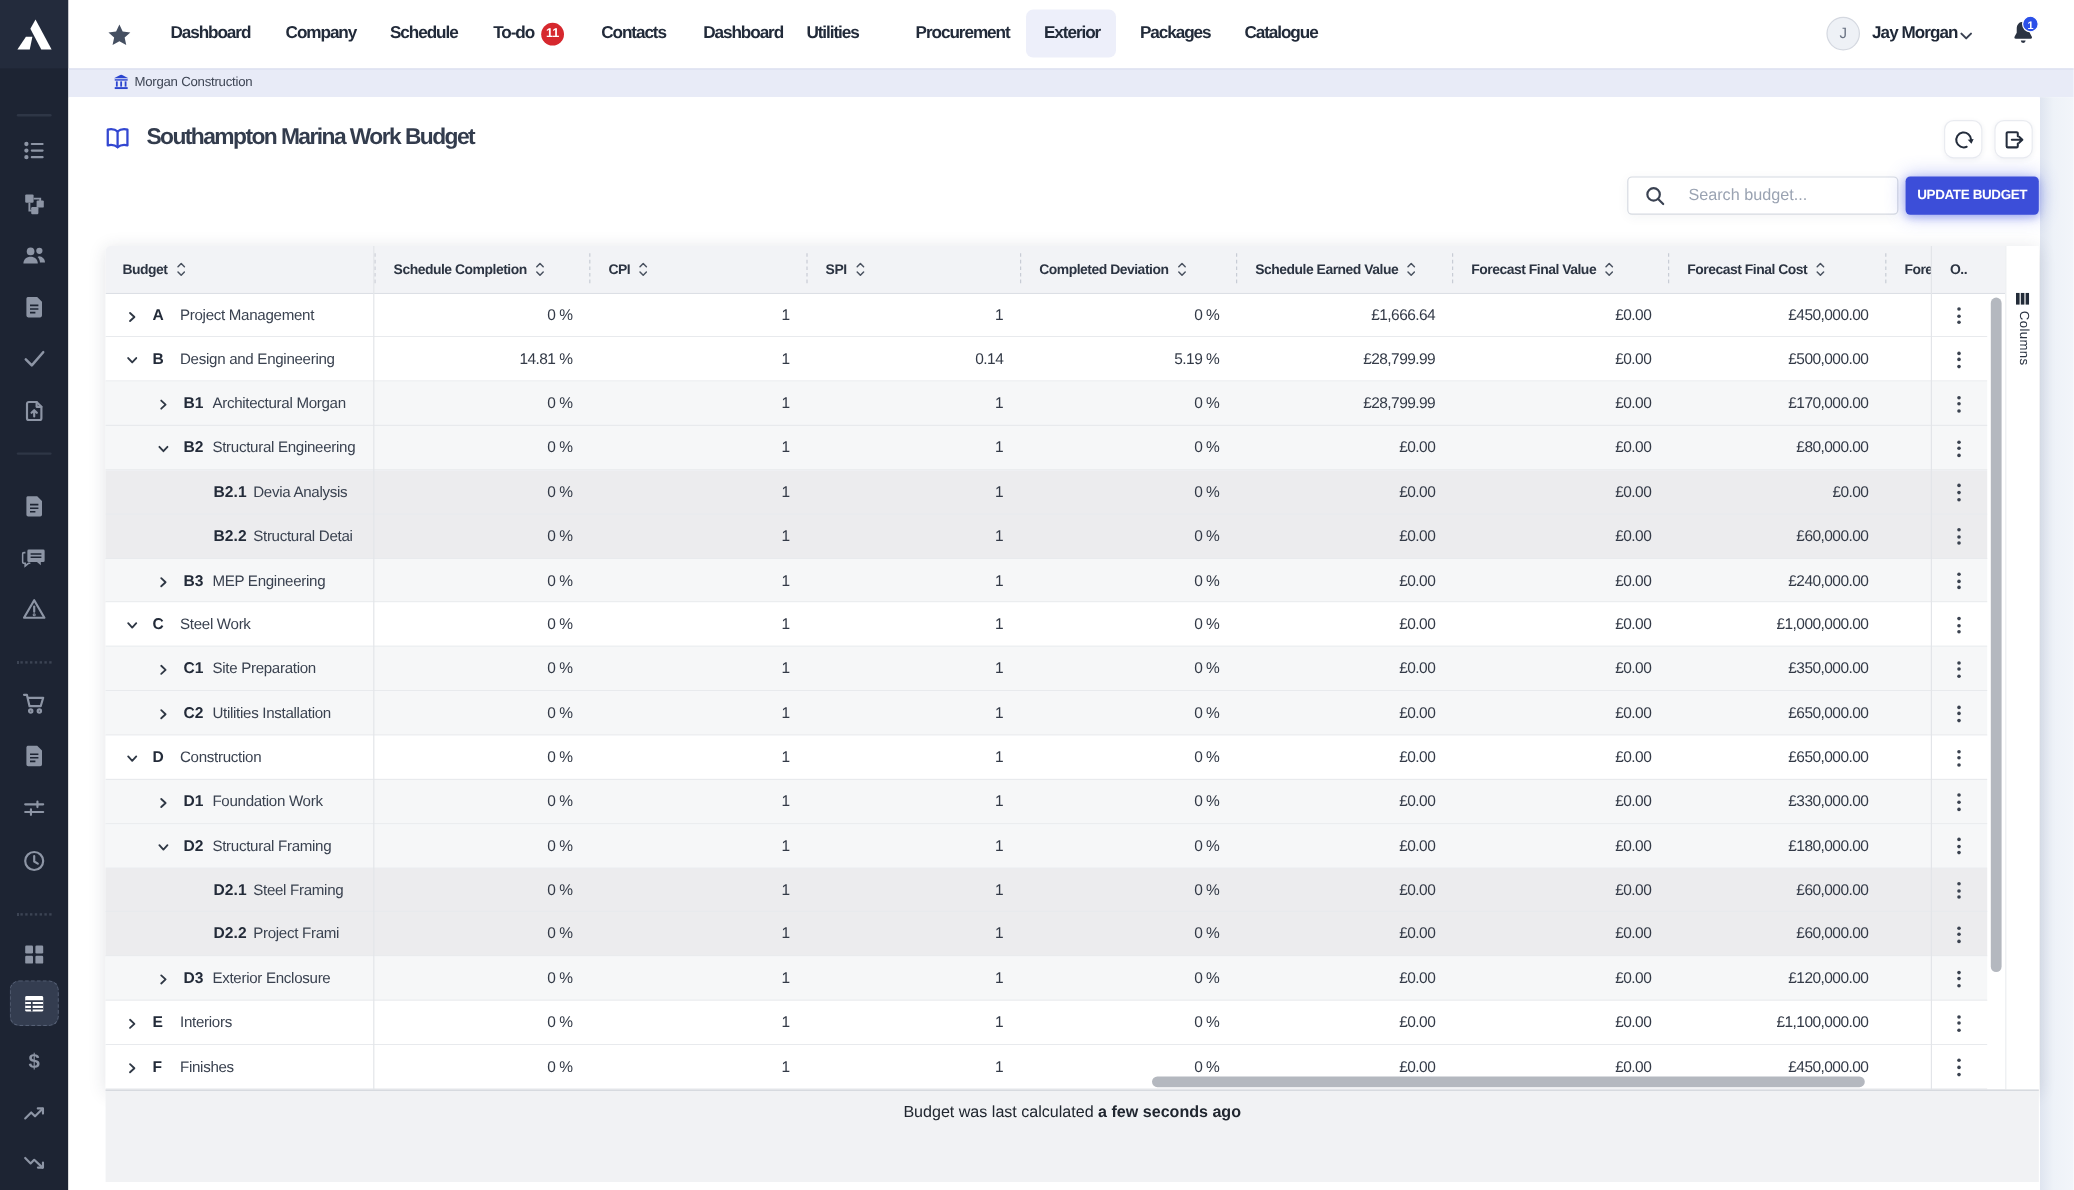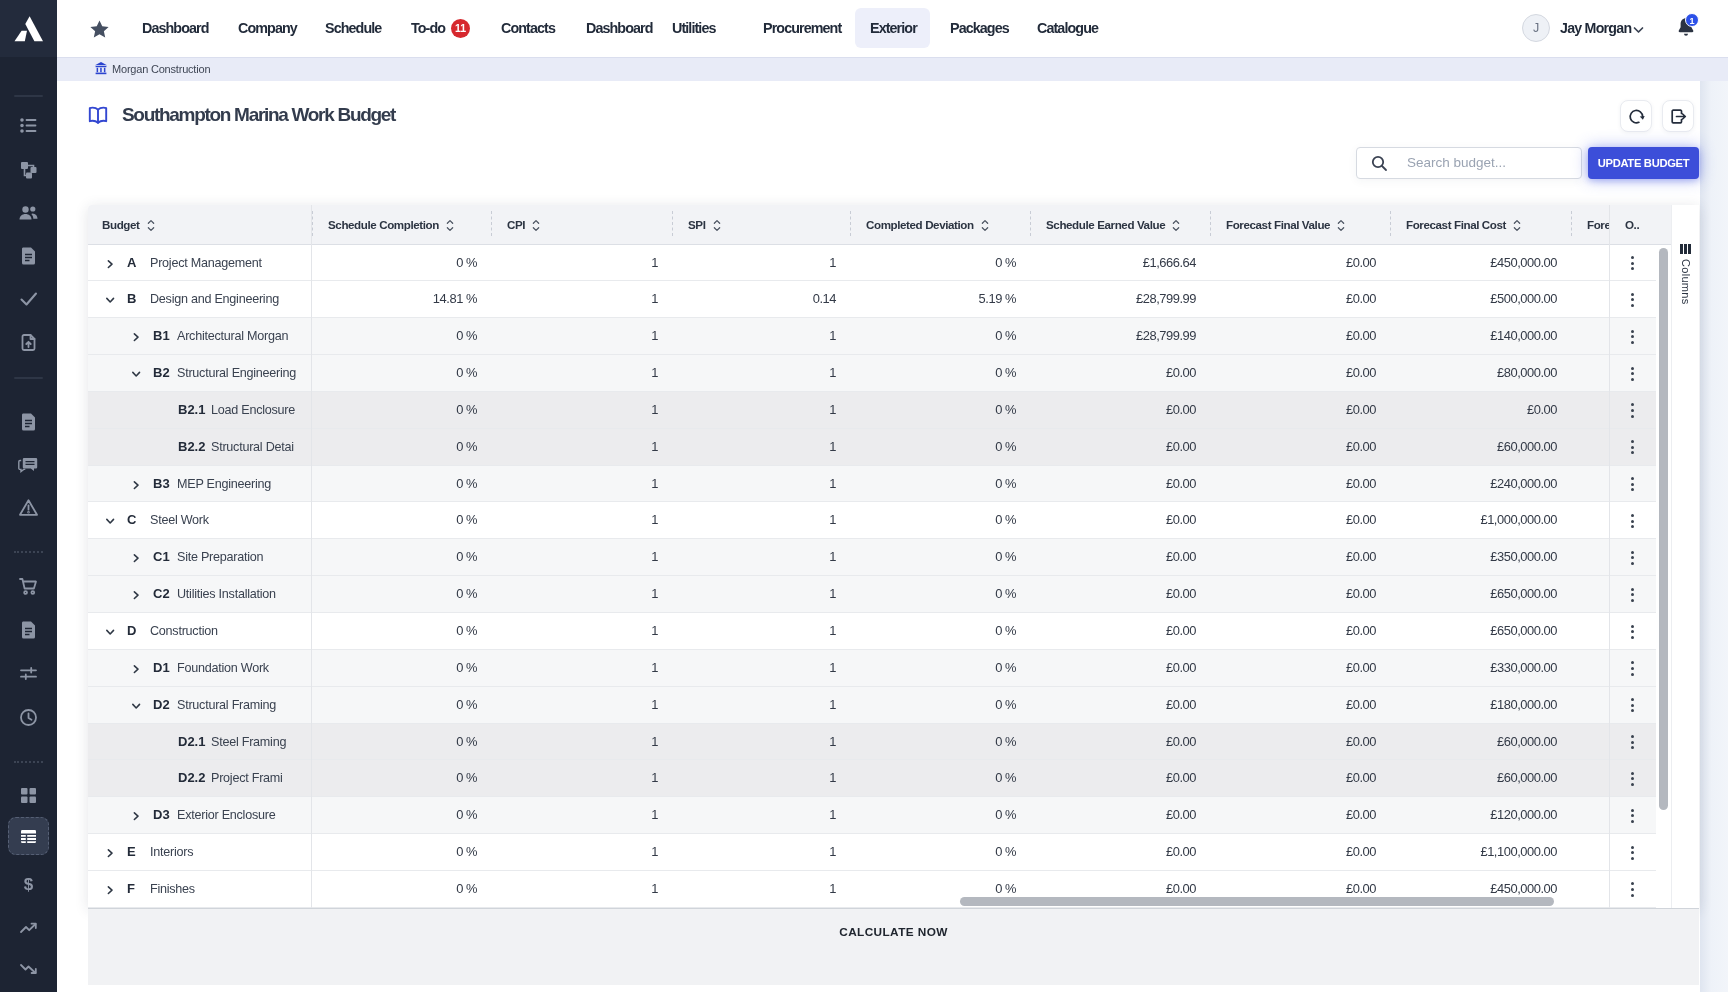--- a/index.html
+++ b/index.html
@@ -405,21 +405,21 @@
       </svg>
     </span>
 <span class="code" style="left:65px">B1</span>
 <span class="nm" style="left:89px;width:127px">Architectural Morgan</span>
 <span class="val" style="left:224px;width:165px">0 %</span>
 <span class="val" style="left:403px;width:167px">1</span>
 <span class="val" style="left:584px;width:164px">1</span>
 <span class="val" style="left:762px;width:166px">0 %</span>
 <span class="val" style="left:942px;width:166px">£28,799.99</span>
 <span class="val" style="left:1122px;width:166px">£0.00</span>
-<span class="val" style="left:1302px;width:167px">£140,000.00</span>
+<span class="val" style="left:1302px;width:167px">£170,000.00</span>
 <span class="dots">
       <i></i>
       <i></i>
       <i></i>
     </span>
 </div>
 <div class="row lv1 abs" style="top:355.05000000000007px">
 <span class="chev" style="left:43px">
       <svg width="10" height="10" viewBox="0 0 11 11">
         <path d="M2 3.7l3.7 4 3.7-4" stroke="#2f3845" stroke-width="1.7" fill="none" stroke-linecap="round" stroke-linejoin="round"></path>
@@ -435,21 +435,21 @@
 <span class="val" style="left:1122px;width:166px">£0.00</span>
 <span class="val" style="left:1302px;width:167px">£80,000.00</span>
 <span class="dots">
       <i></i>
       <i></i>
       <i></i>
     </span>
 </div>
 <div class="row lv2 abs" style="top:391.9000000000001px">
 <span class="code" style="left:90px">B2.1</span>
-<span class="nm" style="left:123px;width:93px">Load Enclosure</span>
+<span class="nm" style="left:123px;width:93px">Devia Analysis</span>
 <span class="val" style="left:224px;width:165px">0 %</span>
 <span class="val" style="left:403px;width:167px">1</span>
 <span class="val" style="left:584px;width:164px">1</span>
 <span class="val" style="left:762px;width:166px">0 %</span>
 <span class="val" style="left:942px;width:166px">£0.00</span>
 <span class="val" style="left:1122px;width:166px">£0.00</span>
 <span class="val" style="left:1302px;width:167px">£0.00</span>
 <span class="dots">
       <i></i>
       <i></i>
@@ -723,13 +723,13 @@
         <rect x="0" y="0" width="3" height="10"></rect>
         <rect x="4" y="0" width="3" height="10"></rect>
         <rect x="8" y="0" width="3" height="10"></rect>
       </g>
     </svg>
   </div>
 <div id="coltext" class="abs">Columns</div>
 <div id="vscroll" class="abs"></div>
 <div id="hscroll" class="abs"></div>
 <div id="footer" class="abs">
-    <div class="l2">CALCULATE NOW</div>
+    <div class="l1">Budget was last calculated <b>a few seconds ago</b></div>
   </div>
 </body></html>

